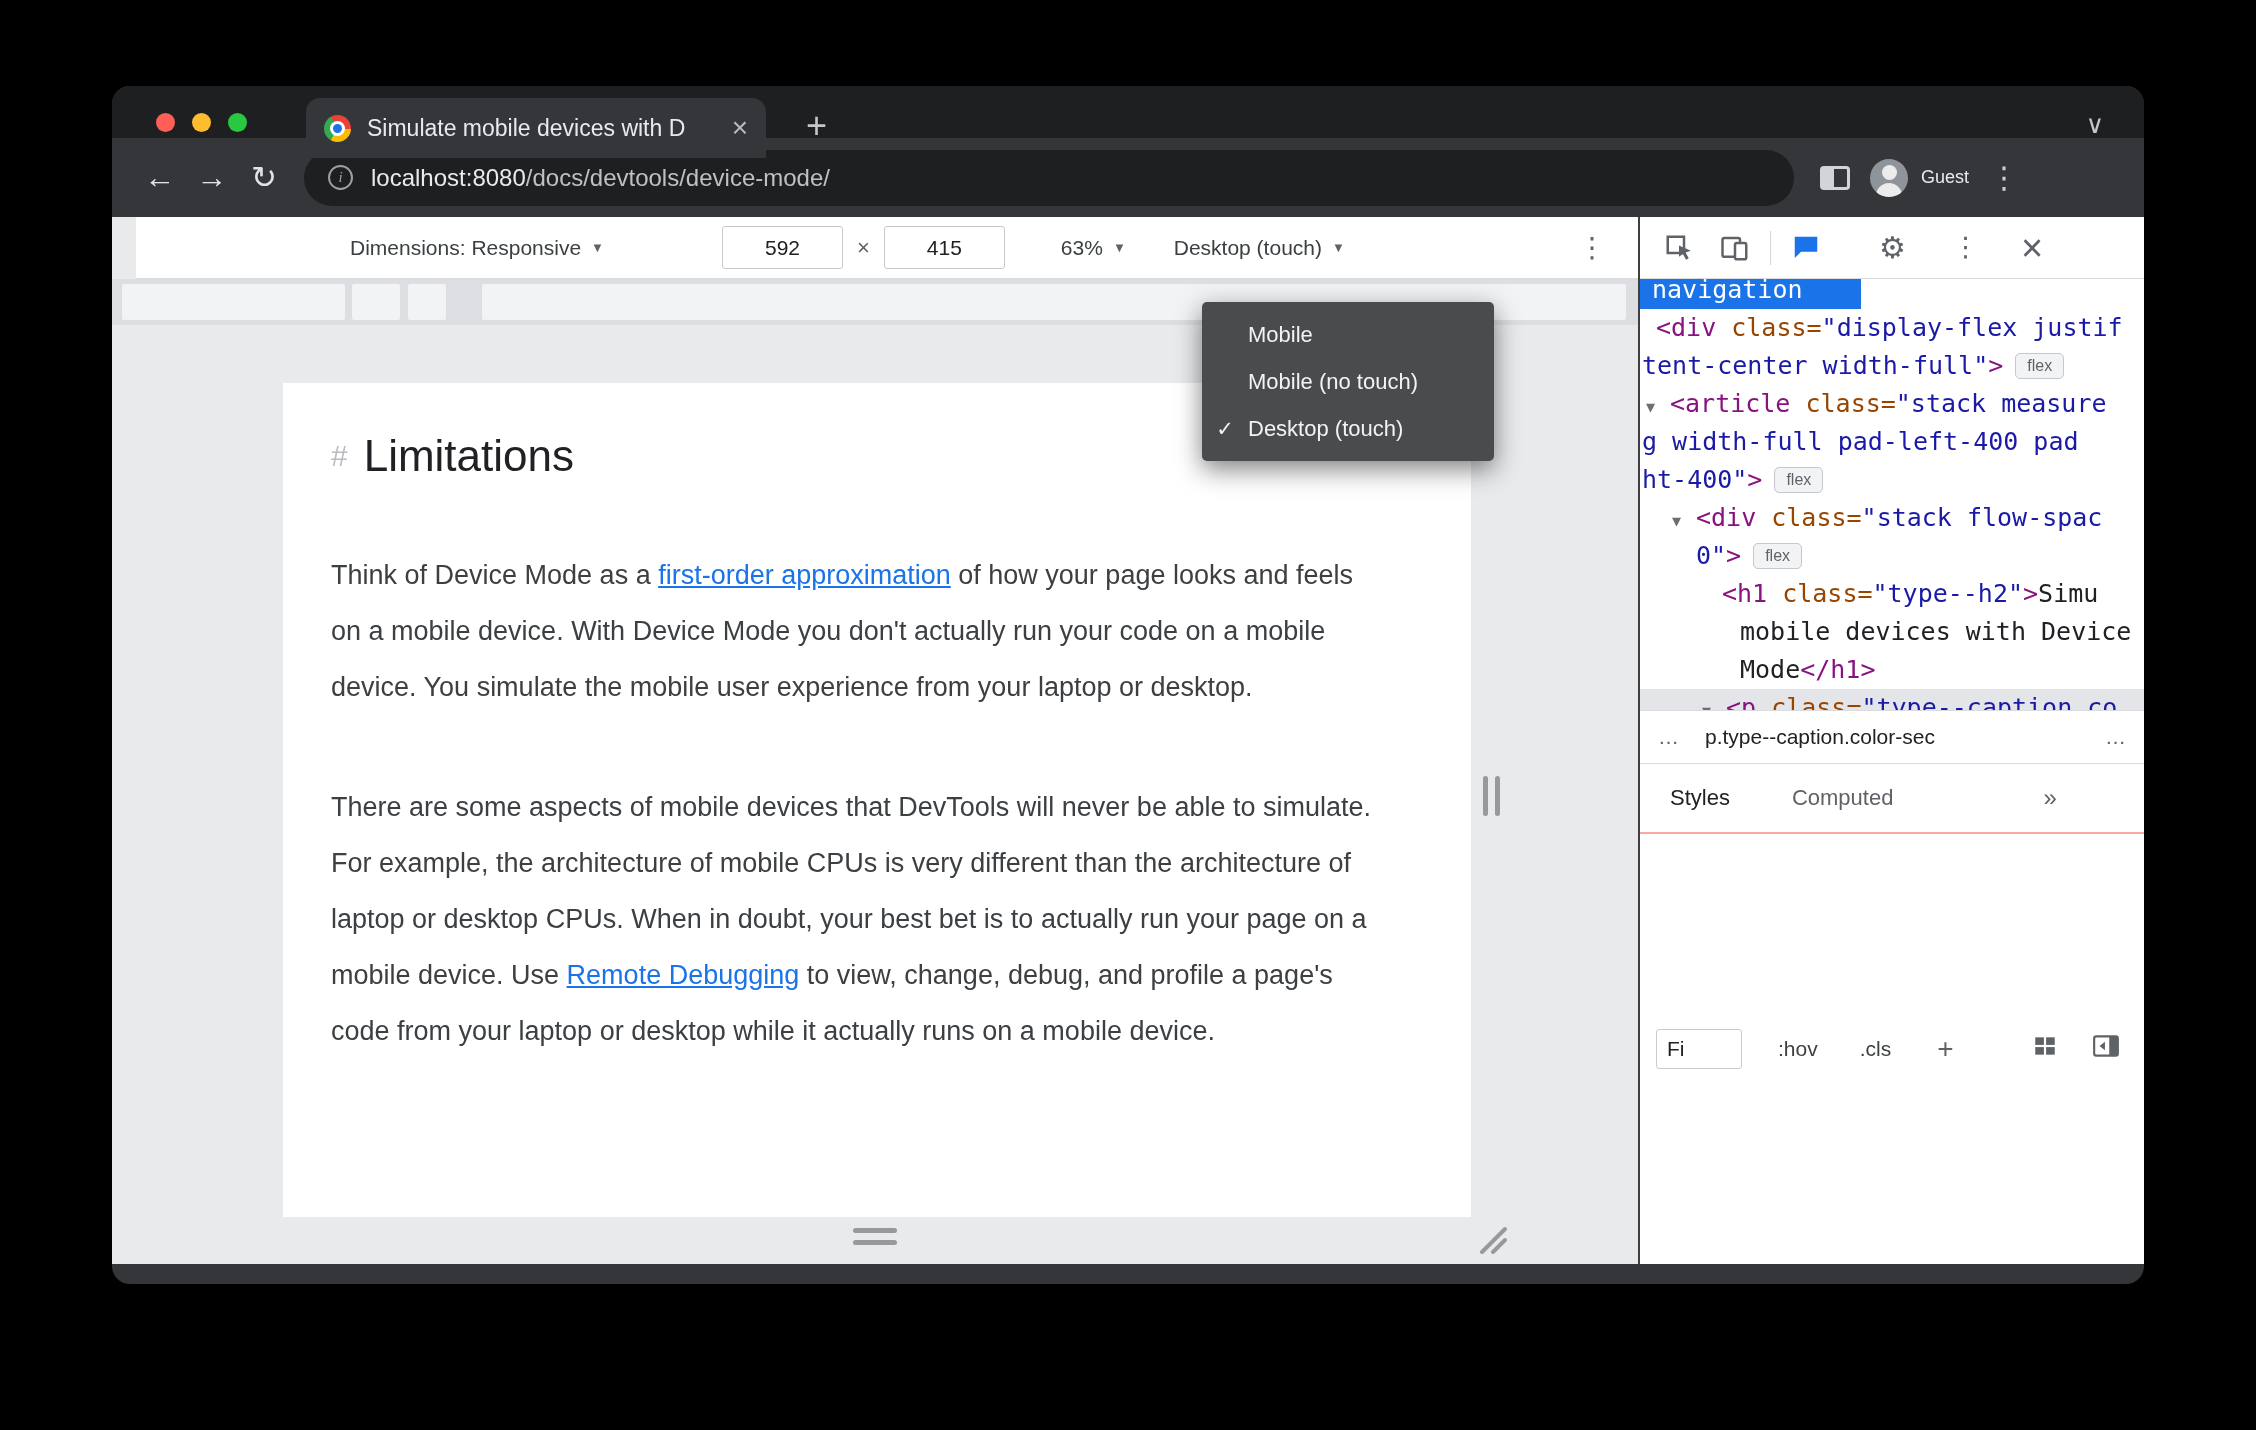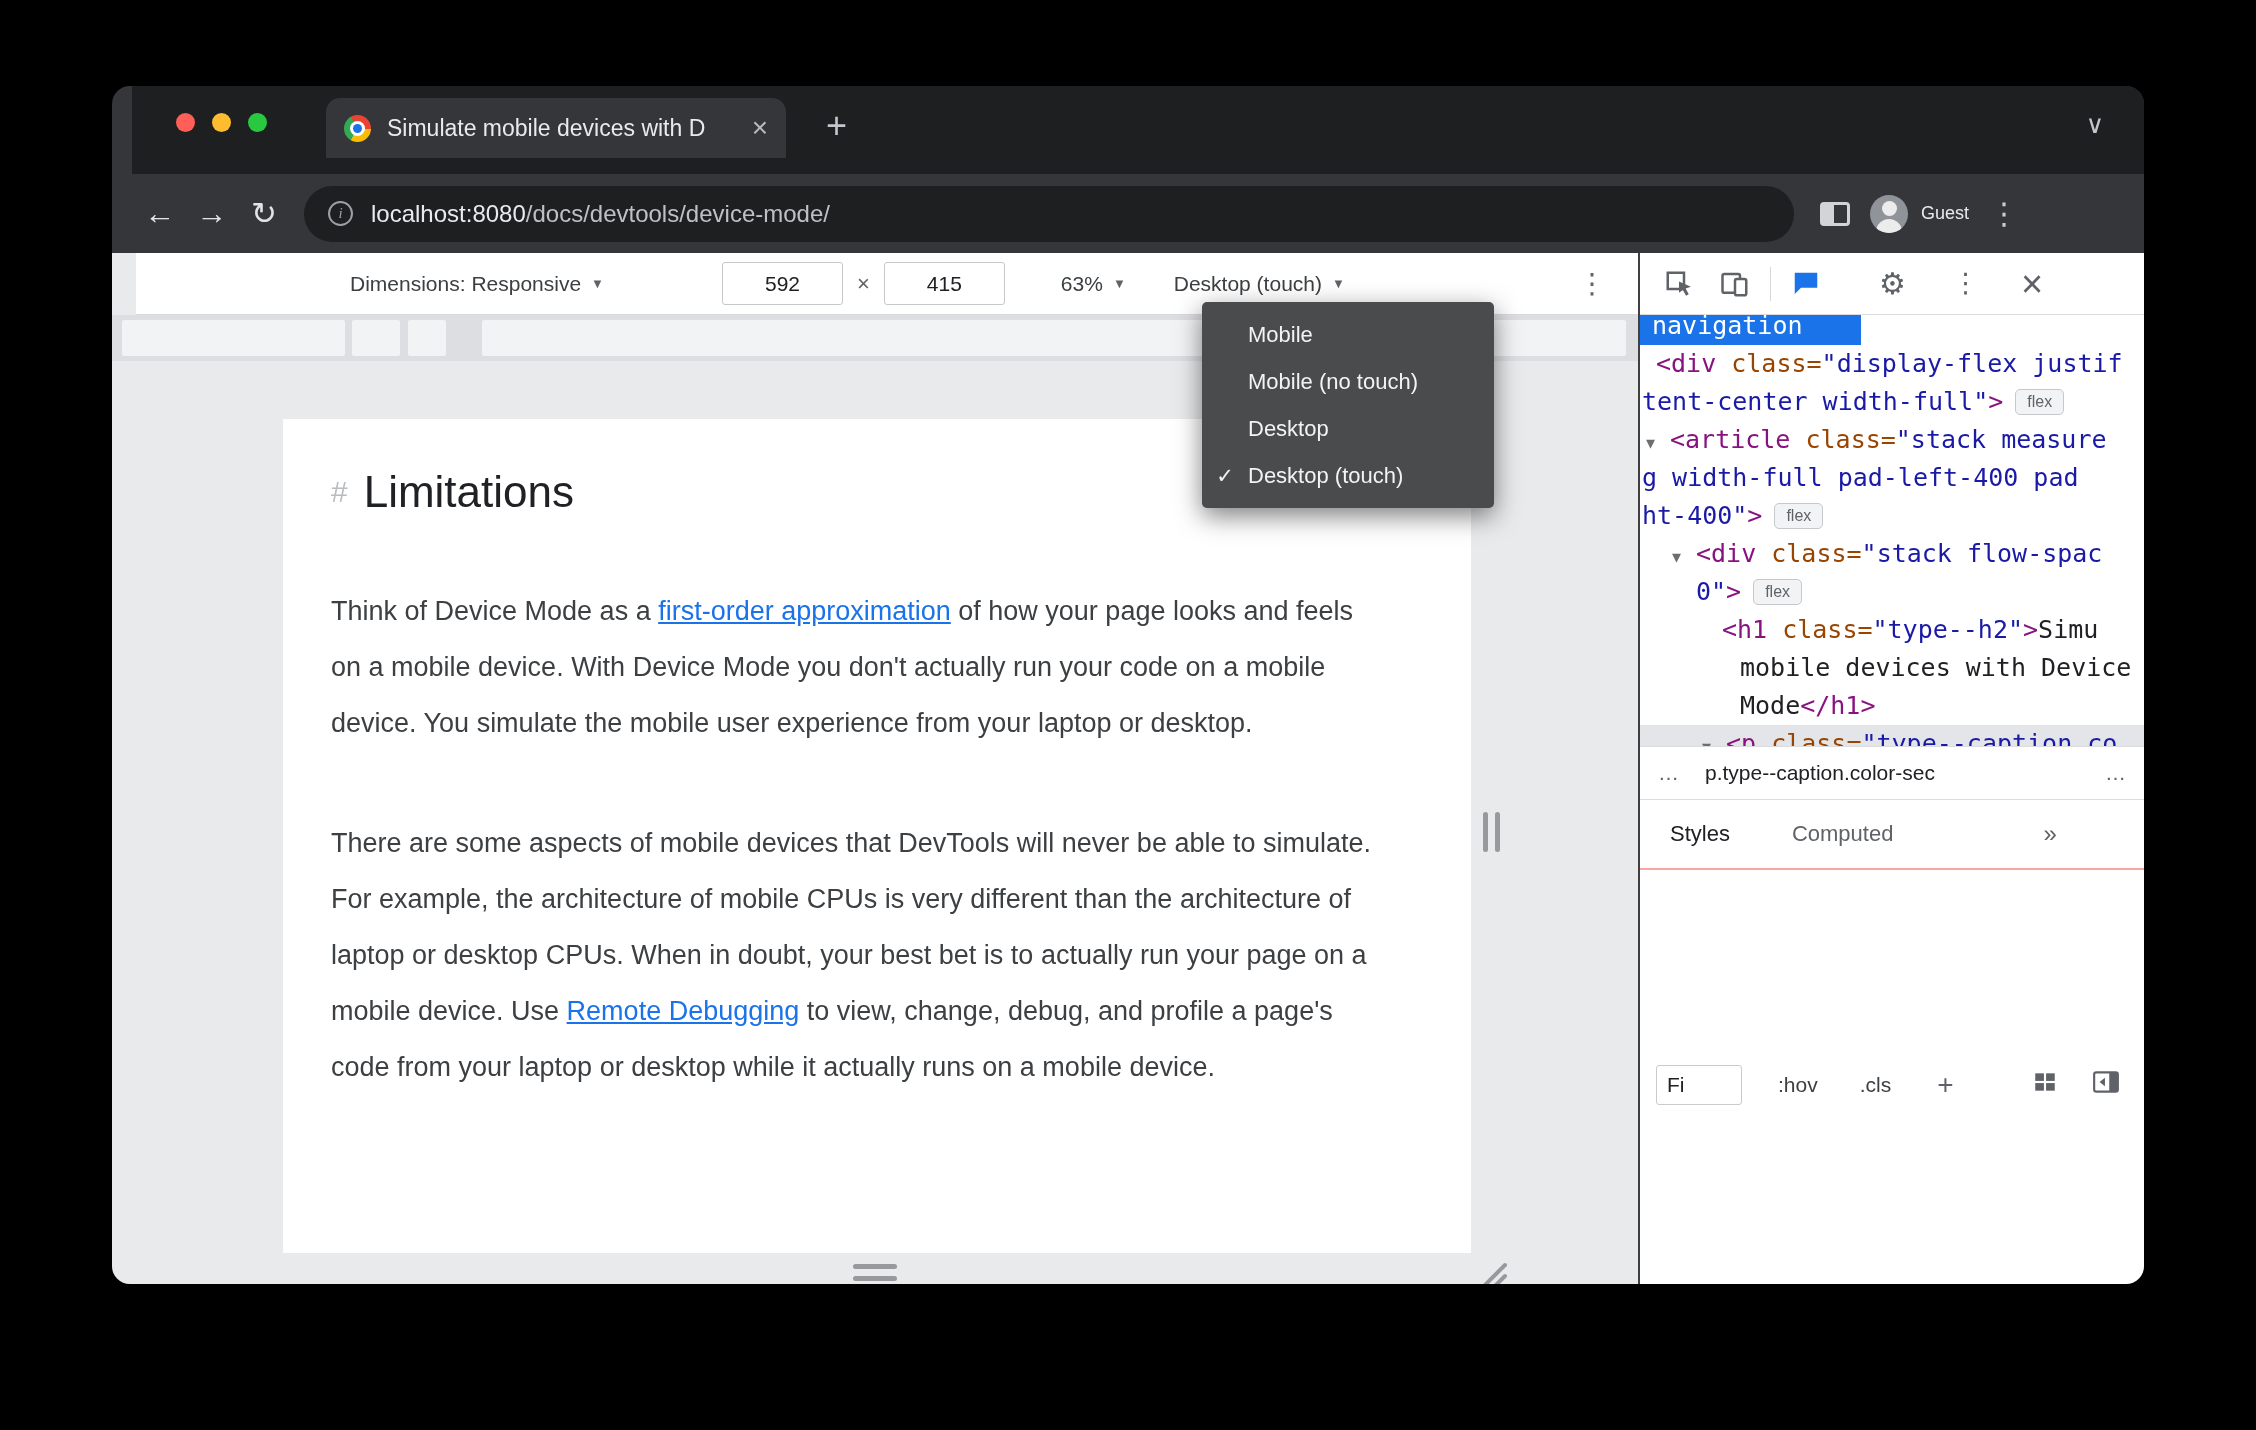--- a/index.html
+++ b/index.html
@@ -10,21 +10,21 @@
   }
 
   
   .browser-window {
     position:absolute; left:112px; top:86px; width:2032px; height:1198px;
     border-radius:18px; overflow:hidden; background:#35363a;
     box-shadow:0 30px 90px rgba(0,0,0,.65);
   }
 
   
-  .tab-strip { height:88px; background:#1e1f21; position:relative;margin-left:20px; }
+  .tab-strip { height:52px; background:#1e1f21; position:relative; }
   .traffic-lights { position:absolute; left:44px; top:27px; display:flex; gap:17px; }
   .tl { width:19px; height:19px; border-radius:50%; display:inline-block; }
   .tl.red { background:#ff5f57; } .tl.yellow { background:#febc2e; } .tl.green { background:#28c840; }
   .tab {
     position:absolute; left:194px; top:12px; width:460px; height:60px;
     background:#35363a; border-radius:14px 14px 0 0;
     display:flex; align-items:center; padding:0 18px;
   }
   .chrome-logo { width:27px; height:27px; border-radius:50%; flex:0 0 auto; position:relative;
     background:conic-gradient(from -30deg,#ea4335 0 120deg,#fbbc05 0 240deg,#34a853 0 360deg); }
@@ -320,22 +320,18 @@
   <div class="device-menu">
       <div class="menu-item">
         <span class="menu-check"></span>
         <span>Mobile</span>
       </div>
       <div class="menu-item">
         <span class="menu-check"></span>
         <span>Mobile (no touch)</span>
       </div>
       <div class="menu-item">
-        <span class="menu-check"></span>
-        <span>Desktop</span>
-      </div>
-      <div class="menu-item">
         <span class="menu-check">✓</span>
         <span>Desktop (touch)</span>
       </div>
     </div>
 
 </div>
 
 </body></html>

